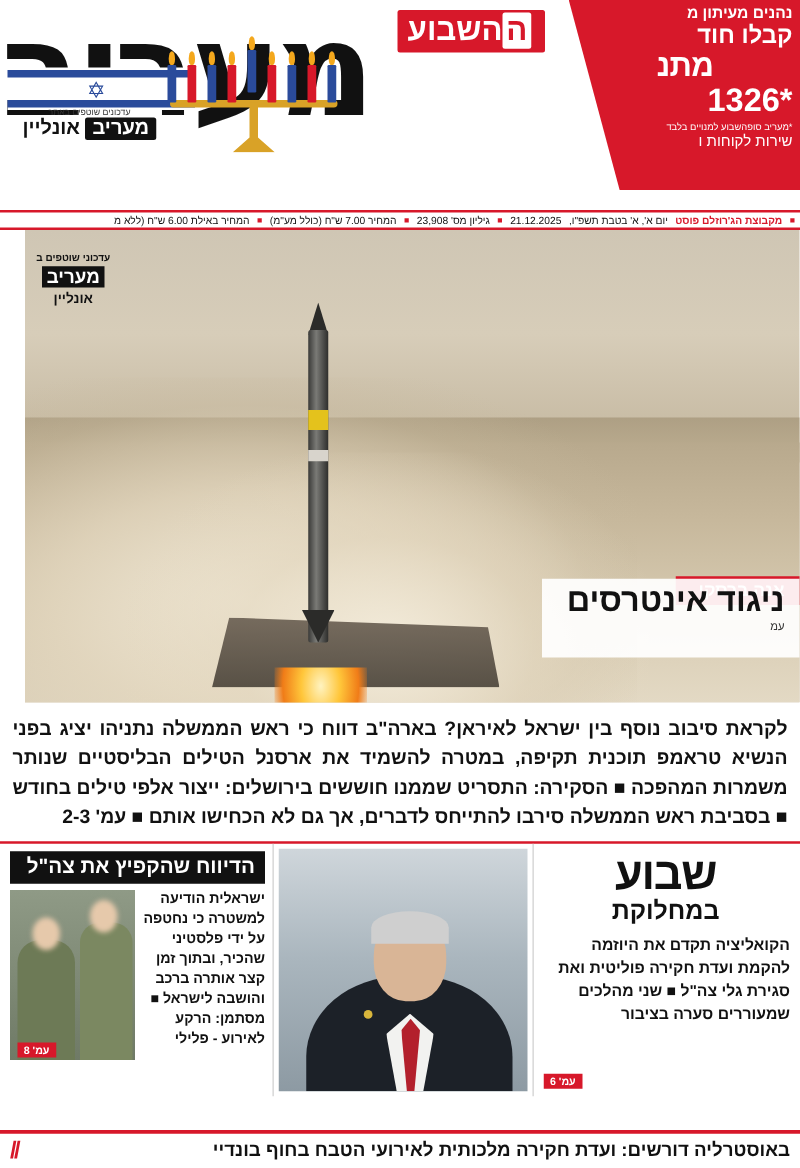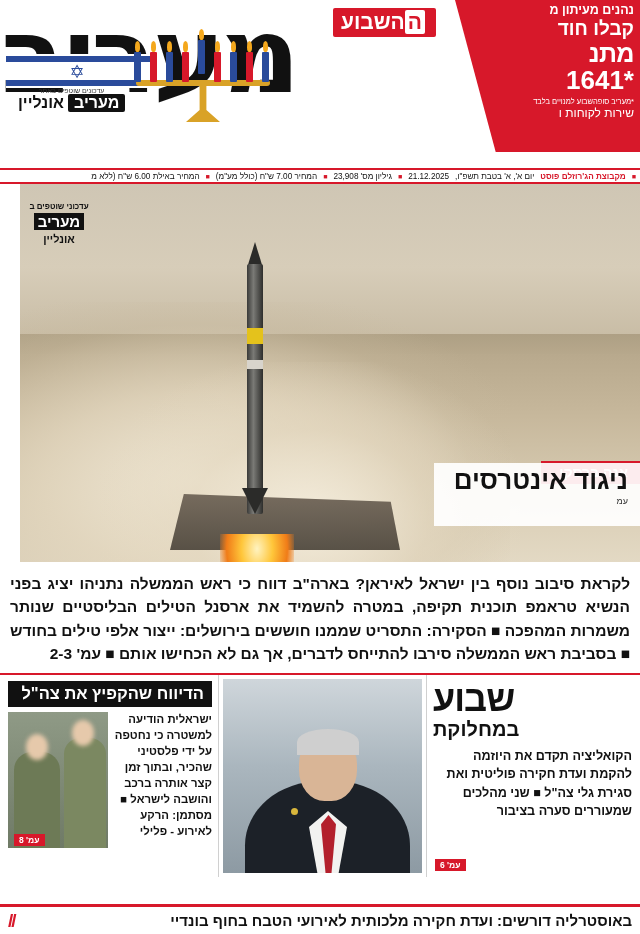--- a/index.html
+++ b/index.html
@@ -29,40 +29,40 @@
     background: #d7182a;
     clip-path: polygon(0 0, 100% 0, 100% 100%, 22% 100%);
   }
   .mh-promo {
     position: absolute; top: 4px; right: 6px;
     width: 172px; text-align: right; color: #ffffff; z-index: 6;
     line-height: 1.05;
   }
   .mh-promo .l1 { font-size: 12.5px; font-weight: 700; }
   .mh-promo .l2 { font-size: 19px; font-weight: 800; margin-top: 2px; }
-  .mh-promo .l3 { font-size: 25px; font-weight: 900; margin-top: 1px; letter-spacing: -0.5px; }
+  .mh-promo .l3 { font-size: 25px; font-weight: 900; margin-top: 1px; letter-spacing: -0.5px; text-align: center; }
   .mh-promo .l4 { font-size: 26px; font-weight: 900; margin-top: 1px; direction: ltr; text-align: right;}
   .mh-promo .l5 { font-size: 7.5px; font-weight: 400; margin-top: 3px; }
   .mh-promo .l6 { font-size: 12px; font-weight: 400; margin-top: 2px; }
 
   .mh-logo {
     position: absolute; top: 2px; left: 8px;
     width: 430px; height: 128px;
   }
   .logo-word {
     position: absolute; top: 2px; left: 0;
     font-size: 104px; font-weight: 900;
     color: #111; letter-spacing: -4px; line-height: 1;
     font-family: "DejaVu Sans", sans-serif;
     transform: scaleX(1.05);
   }
   .logo-hashavua {
     position: absolute; top: 6px; right: 2px;
     background: #d7182a; color: #fff;
-    font-size: 21px; font-weight: 800;
+    font-size: 25px; font-weight: 800;
     padding: 2px 8px 3px 8px;
     border-radius: 2px;
   }
   .logo-hashavua .boxed {
     display: inline-block; background: #fff; color: #d7182a;
     padding: 0 3px; border-radius: 2px; margin-right: 3px;
   }
   .flag-stripe {
     position: absolute; top: 52px; right: 282px;
     width: 150px; height: 34px; background: #fff;
@@ -184,21 +184,21 @@
   .lead {
     width: 640px; padding: 10px 10px 8px 10px;
     font-size: 15.5px; line-height: 1.5; color: #111; text-align: justify;
     font-weight: 700;
     border-bottom: 2px solid #d7182a;
   }
 
   
   .bottom { position: relative; width: 640px; height: 202px; display: flex; direction: rtl; }
   .col-right { width: 214px; padding: 6px 8px 0 6px; position: relative; border-left: 1px solid #d0d0d0; }
-  .sec-title { text-align: left; line-height: 1; }
+  .sec-title { text-align: center; line-height: 1; }
   .sec-title .a { font-size: 36px; font-weight: 900; color: #111; letter-spacing: -1px;}
   .sec-title .b { font-size: 20px; font-weight: 900; color: #111; display: block; margin-top: 2px;}
   .col-right p {
     margin-top: 8px; font-size: 12.6px; line-height: 1.45; color: #111; text-align: right; font-weight: 600;
   }
   .pg-badge {
     position: absolute; bottom: 6px; left: 8px;
     background: #d7182a; color: #fff; font-size: 8.5px; font-weight: 700;
     padding: 1px 5px;
   }
@@ -246,21 +246,21 @@
 <div class="page">
 
   <div class="masthead">
     <div class="mh-red-block"></div>
     <div class="mh-diag"></div>
 
     <div class="mh-promo">
       <div class="l1">נהנים מעיתון מ</div>
       <div class="l2">קבלו חוד</div>
       <div class="l3">מתנ</div>
-      <div class="l4">1641*</div>
+      <div class="l4">1326*</div>
       <div class="l5">*מעריב סופהשבוע למנויים בלבד</div>
       <div class="l6">שירות לקוחות ו</div>
     </div>
 
     <div class="mh-logo">
       <div class="logo-word">מעריב</div>
       <div class="logo-hashavua">
         <span class="boxed">ה</span><span>השבוע</span>
       </div>
       <div class="flag-stripe">

